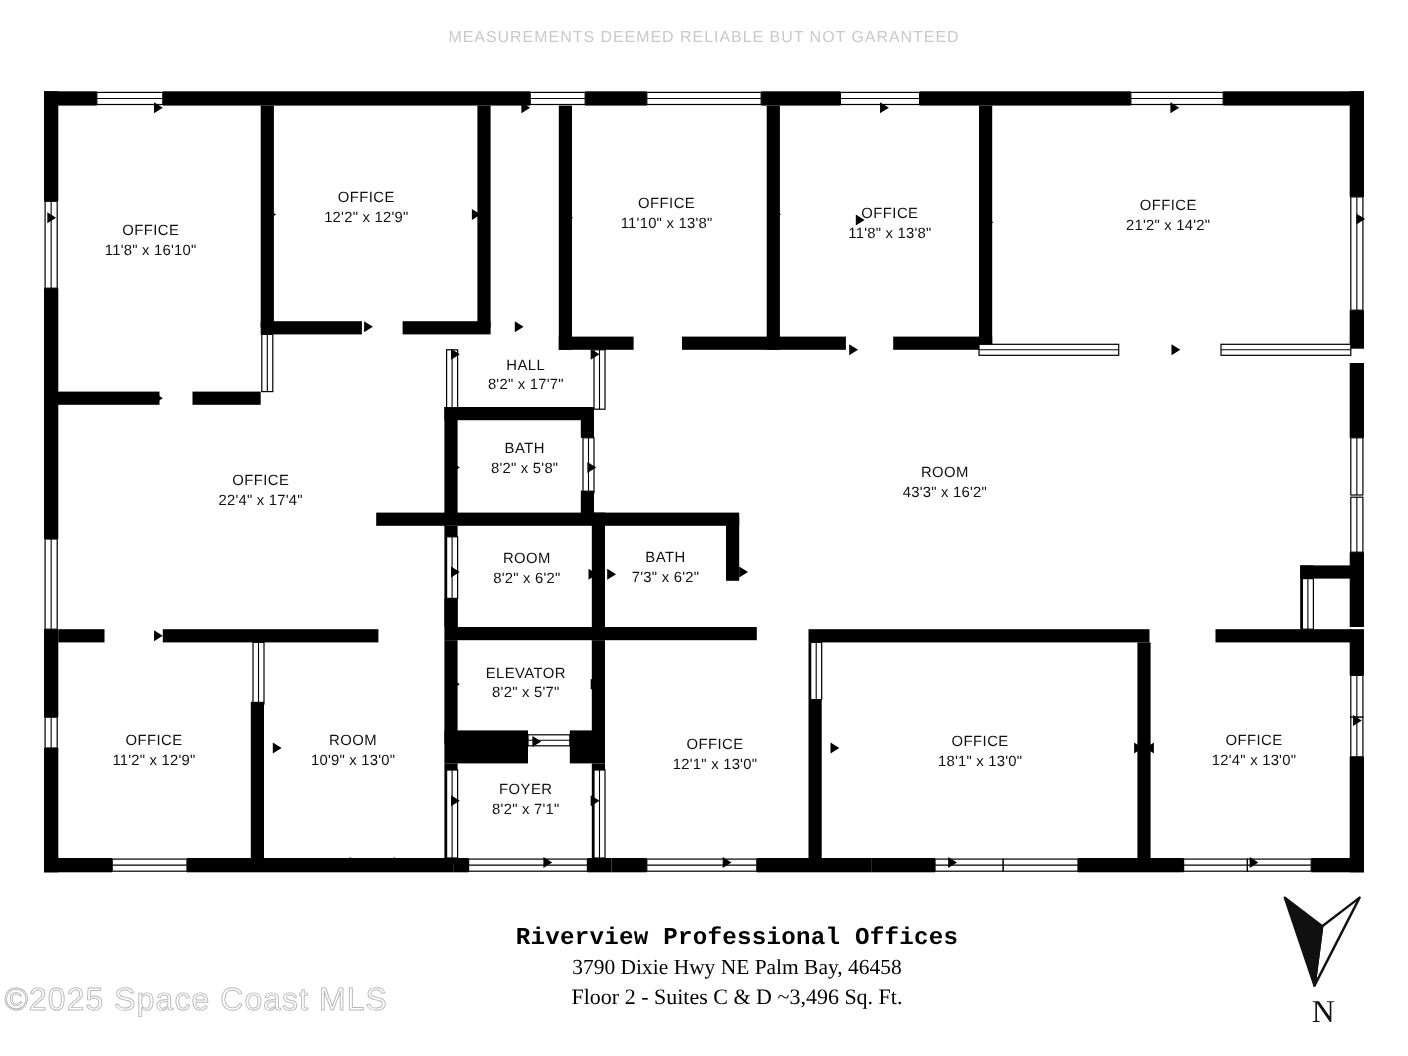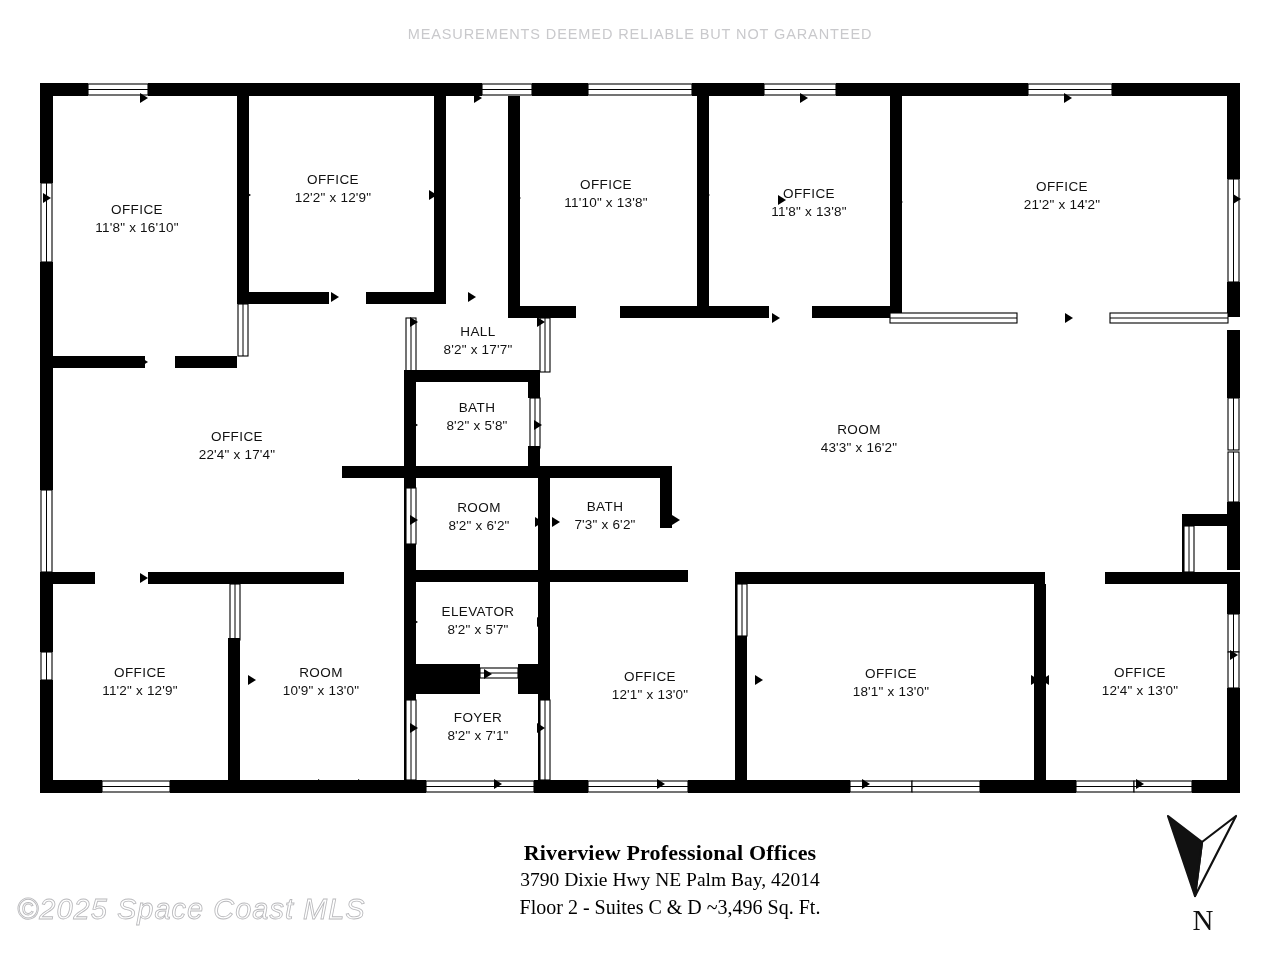--- a/index.html
+++ b/index.html
@@ -65,40 +65,40 @@
     width: 480px;
     text-align: center;
     font-family: "Liberation Serif", serif;
     color: #000000;
   }
   .titleblock .tb-1 {
     font-size: 22px;
     font-weight: bold;
     line-height: 1.32;
     letter-spacing: 0.2px;
+    font-family: Liberation Mono, monospace;
   }
   .titleblock .tb-2 {
     font-size: 19.5px;
     line-height: 1.36;
   }
   .titleblock .tb-3 {
     font-size: 20px;
     line-height: 1.36;
   }
   .watermark {
     position: absolute;
-    left: 17px;
+    left: 4px;
     top: 893px;
     font-family: "Liberation Sans", sans-serif;
     font-size: 29px;
     letter-spacing: 1px;
     color: transparent;
     -webkit-text-stroke: 0.85px #b9b9bc;
     white-space: nowrap;
-    font-style: italic;
   }
   .compass {
     position: absolute;
     left: 1148px;
     top: 812px;
     width: 110px;
     height: 130px;
   }
   .compass-letter {
     position: absolute;
@@ -432,21 +432,21 @@
         </g>
         <g>
           <text class="rm-name" x="1140" y="677">OFFICE</text>
           <text class="rm-dim" x="1140" y="695">12'4" x 13'0"</text>
         </g>
       </g>
   </svg>
 
   <div class="titleblock">
     <div class="tb-1">Riverview Professional Offices</div>
-    <div class="tb-2">3790 Dixie Hwy NE Palm Bay, 42014</div>
+    <div class="tb-2">3790 Dixie Hwy NE Palm Bay, 46458</div>
     <div class="tb-3">Floor 2 - Suites C &amp; D ~3,496 Sq. Ft.</div>
   </div>
 
   <div class="watermark">©2025 Space Coast MLS</div>
 
   <div class="compass">
     <svg width="110" height="92" viewBox="0 0 110 92">
       <polygon points="20,4 54,30 47,84" fill="#111111"></polygon>
       <polygon points="54,30 88,4 47,84" fill="#ffffff" stroke="#111111" stroke-width="2.2" stroke-linejoin="round"></polygon>
       <polygon points="20,4 54,30 47,84" fill="#111111" stroke="#111111" stroke-width="2.2" stroke-linejoin="round"></polygon>

